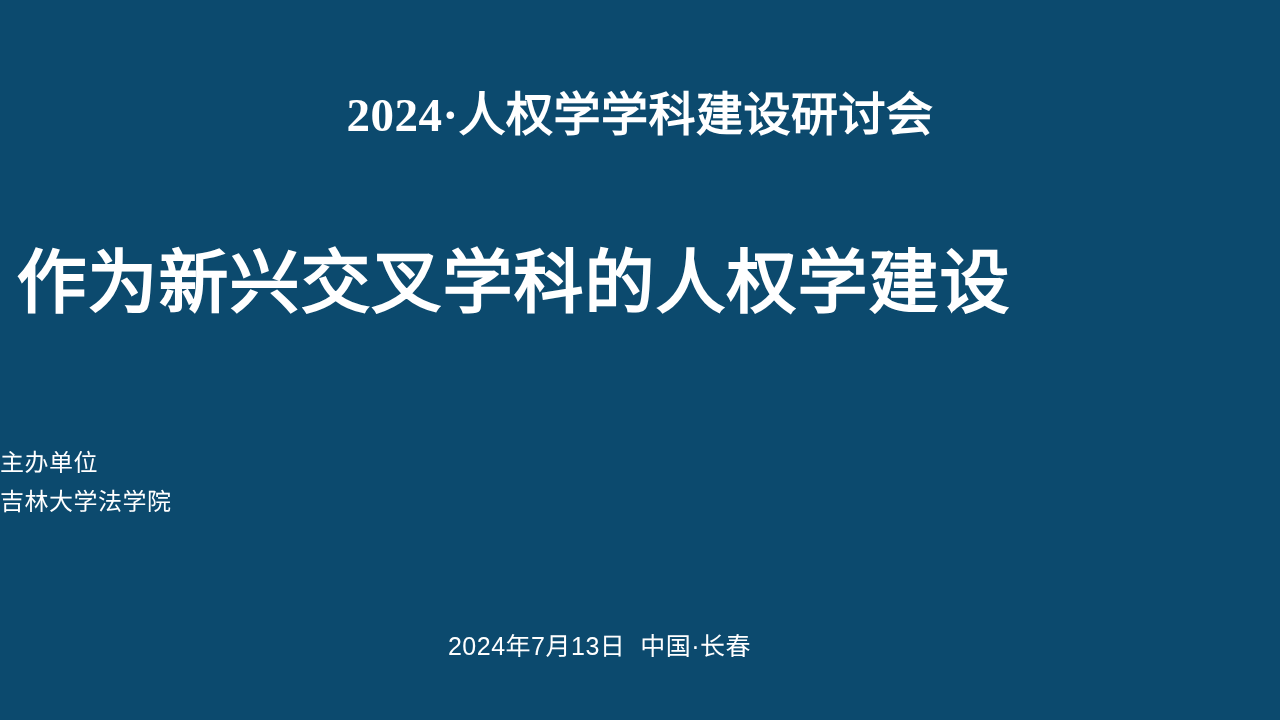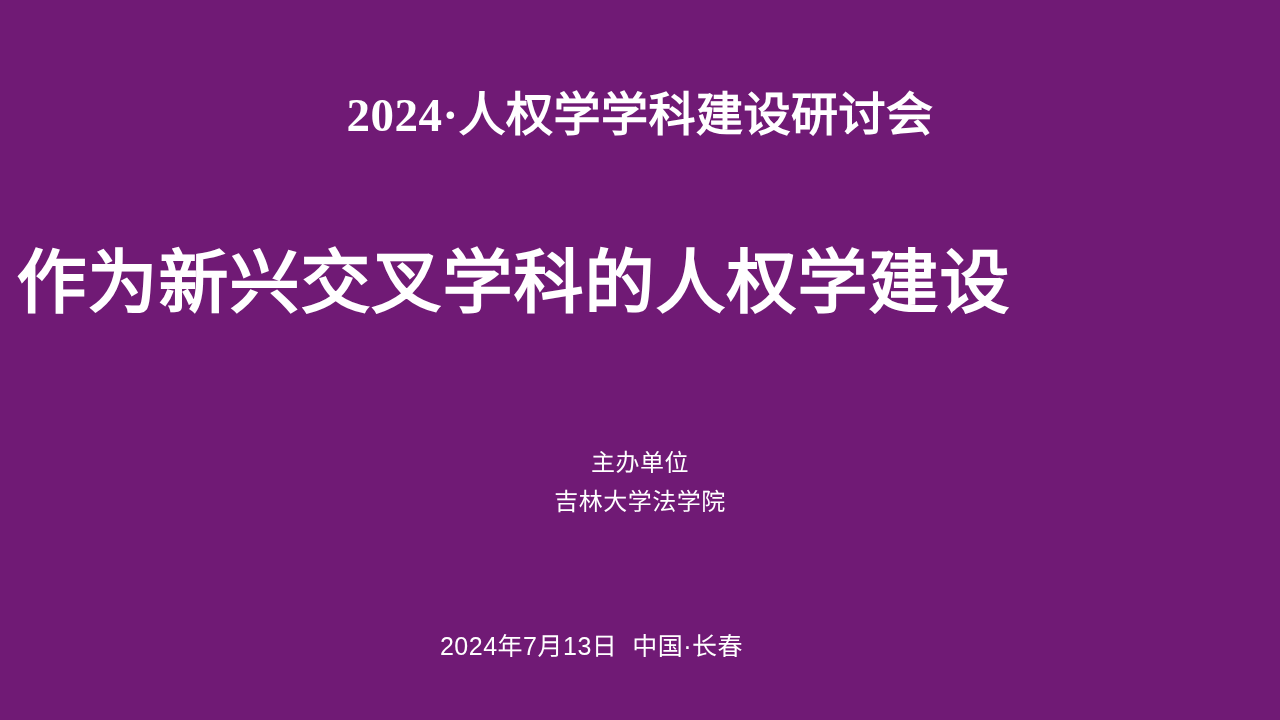--- a/index.html
+++ b/index.html
@@ -14,21 +14,21 @@
     overflow: hidden;
     background: #214593;
     font-family: "Liberation Sans", "DejaVu Sans", sans-serif;
     -webkit-font-smoothing: antialiased;
   }
 
   .slide {
     position: relative;
     width: 1280px;
     height: 720px;
-    background: #701a75;
+    background: #0c4a6e;
     box-sizing: border-box;
   }
 
   
   .event-header {
     position: absolute;
     left: 0;
     top: 88px;
     width: 1280px;
     text-align: center;
@@ -56,38 +56,38 @@
     letter-spacing: 1px;
     white-space: nowrap;
   }
 
   
   .organizer-block {
     position: absolute;
     left: 0;
     top: 443px;
     width: 1280px;
-    text-align: center;
+    text-align: left;
     color: #ffffff;
   }
 
   .organizer-line {
     display: block;
     font-family: "Liberation Sans", "DejaVu Sans", sans-serif;
     font-weight: 400;
     font-size: 24px;
     line-height: 39px;
     letter-spacing: 0.5px;
     white-space: nowrap;
   }
 
   
   .footer-line {
     position: absolute;
-    left: 4px;
+    left: 12px;
     top: 630px;
     width: 1175px;
     text-align: center;
     color: #ffffff;
     font-family: "Liberation Sans", "DejaVu Sans", sans-serif;
     font-weight: 400;
     font-size: 25px;
     line-height: 32px;
     letter-spacing: 0.5px;
     white-space: pre;

